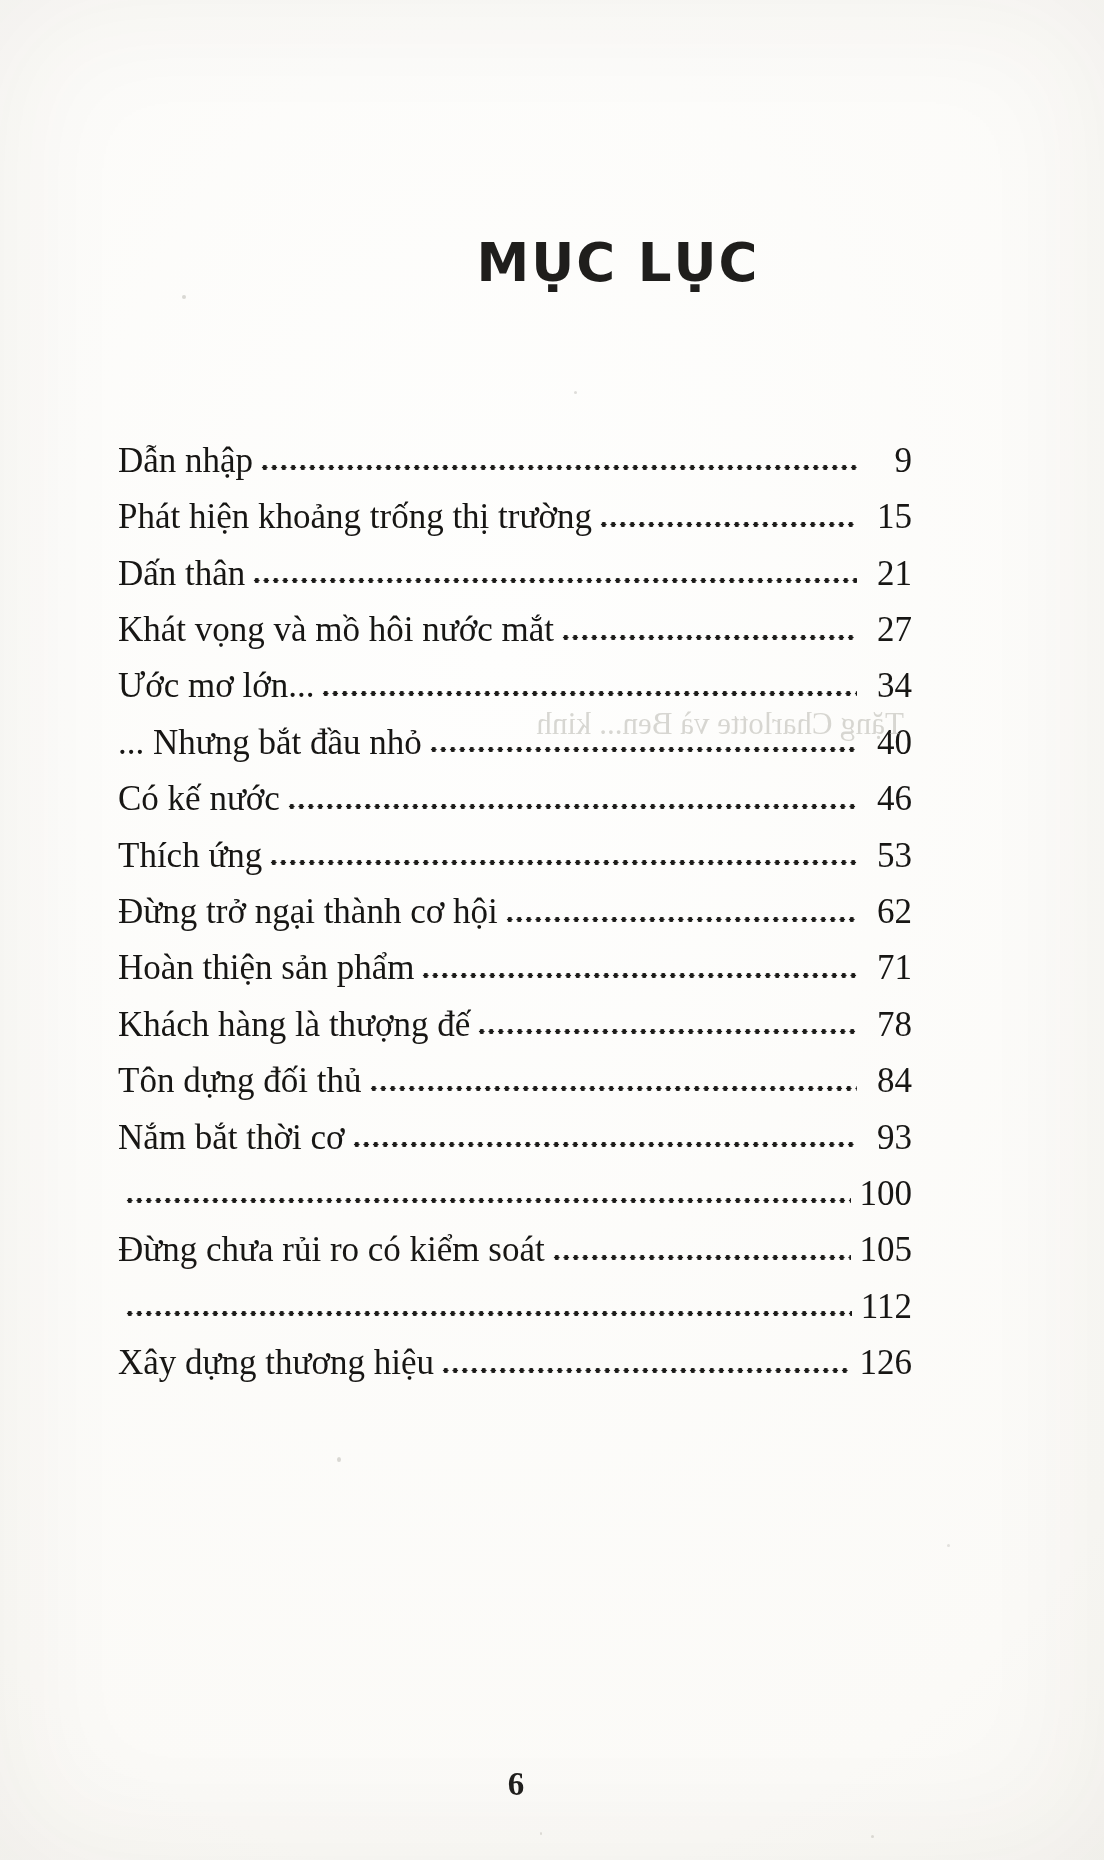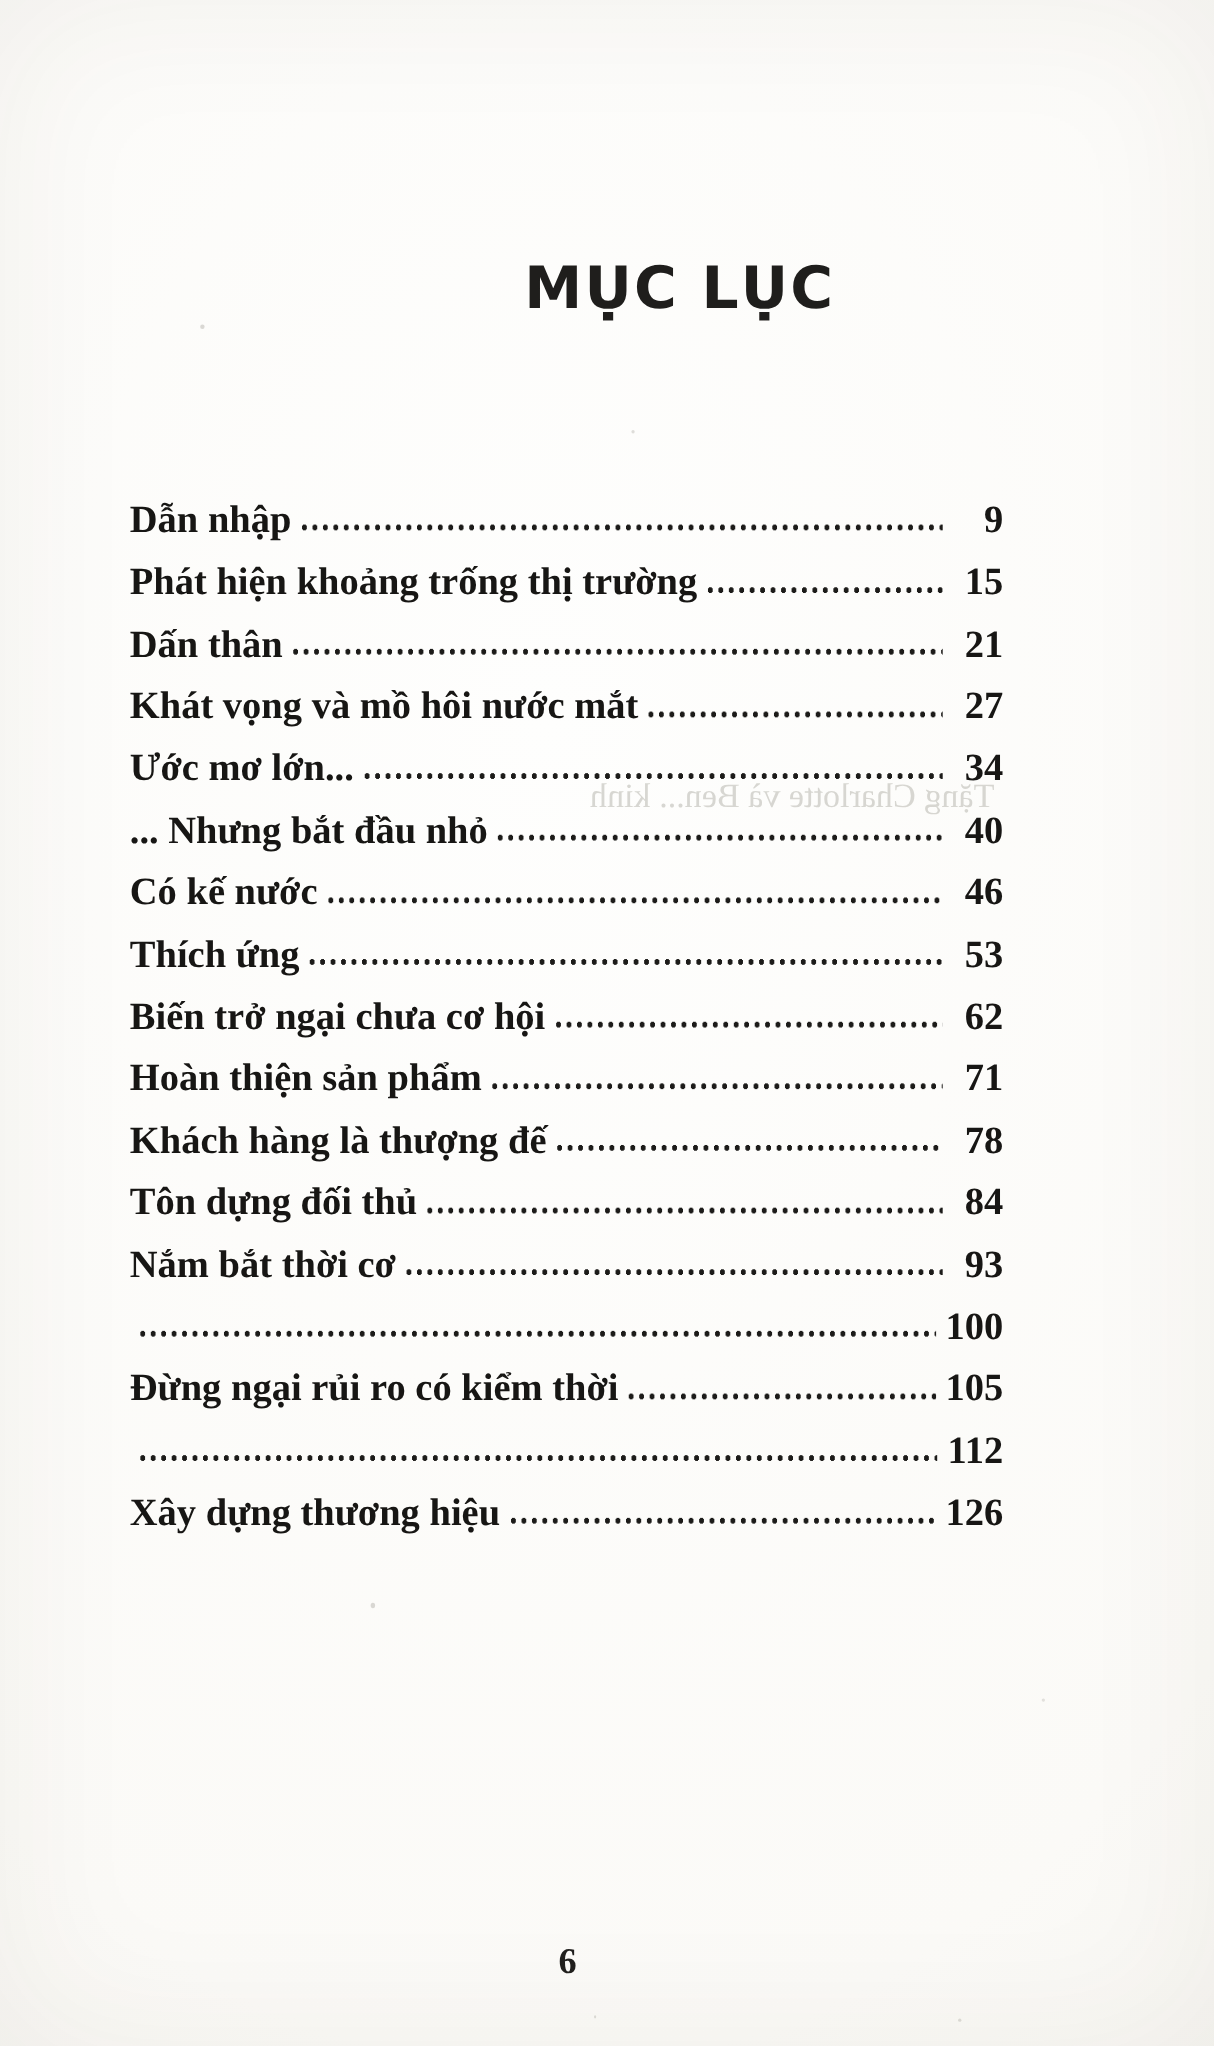--- a/index.html
+++ b/index.html
@@ -30,24 +30,23 @@
     text-align: center;
     transform: translateX(66px);
     font-family: "DejaVu Sans", "Liberation Sans", sans-serif;
     font-weight: bold;
     font-size: 53px;
     letter-spacing: 2px;
     color: #1f1e1c;
   }
   .toc {
     position: absolute;
-    top: 436px;
+    top: 424px;
     left: 118px;
     width: 794px;
-    font-weight: bold;
   }
   .toc-row {
     display: flex;
     align-items: flex-end;
     height: 56.4px;
     font-size: 35px;
     line-height: 1.1;
   }
   .toc-label {
     white-space: nowrap;
@@ -159,21 +158,21 @@
       <span class="toc-page">46</span>
     </div>
 
     <div class="toc-row">
       <span class="toc-label">Thích ứng</span>
       <span class="toc-dots"></span>
       <span class="toc-page">53</span>
     </div>
 
     <div class="toc-row">
-      <span class="toc-label">Biến trở ngại chưa cơ hội</span>
+      <span class="toc-label">Đừng trở ngại thành cơ hội</span>
       <span class="toc-dots"></span>
       <span class="toc-page">62</span>
     </div>
 
     <div class="toc-row">
       <span class="toc-label">Hoàn thiện sản phẩm</span>
       <span class="toc-dots"></span>
       <span class="toc-page">71</span>
     </div>
 
@@ -194,21 +193,21 @@
       <span class="toc-dots"></span>
       <span class="toc-page">93</span>
     </div>
 
     <div class="toc-row">
       <span class="toc-dots"></span>
       <span class="toc-page">100</span>
     </div>
 
     <div class="toc-row">
-      <span class="toc-label">Đừng ngại rủi ro có kiểm thời</span>
+      <span class="toc-label">Đừng chưa rủi ro có kiểm soát</span>
       <span class="toc-dots"></span>
       <span class="toc-page">105</span>
     </div>
 
     <div class="toc-row">
       <span class="toc-dots"></span>
       <span class="toc-page">112</span>
     </div>
 
 

